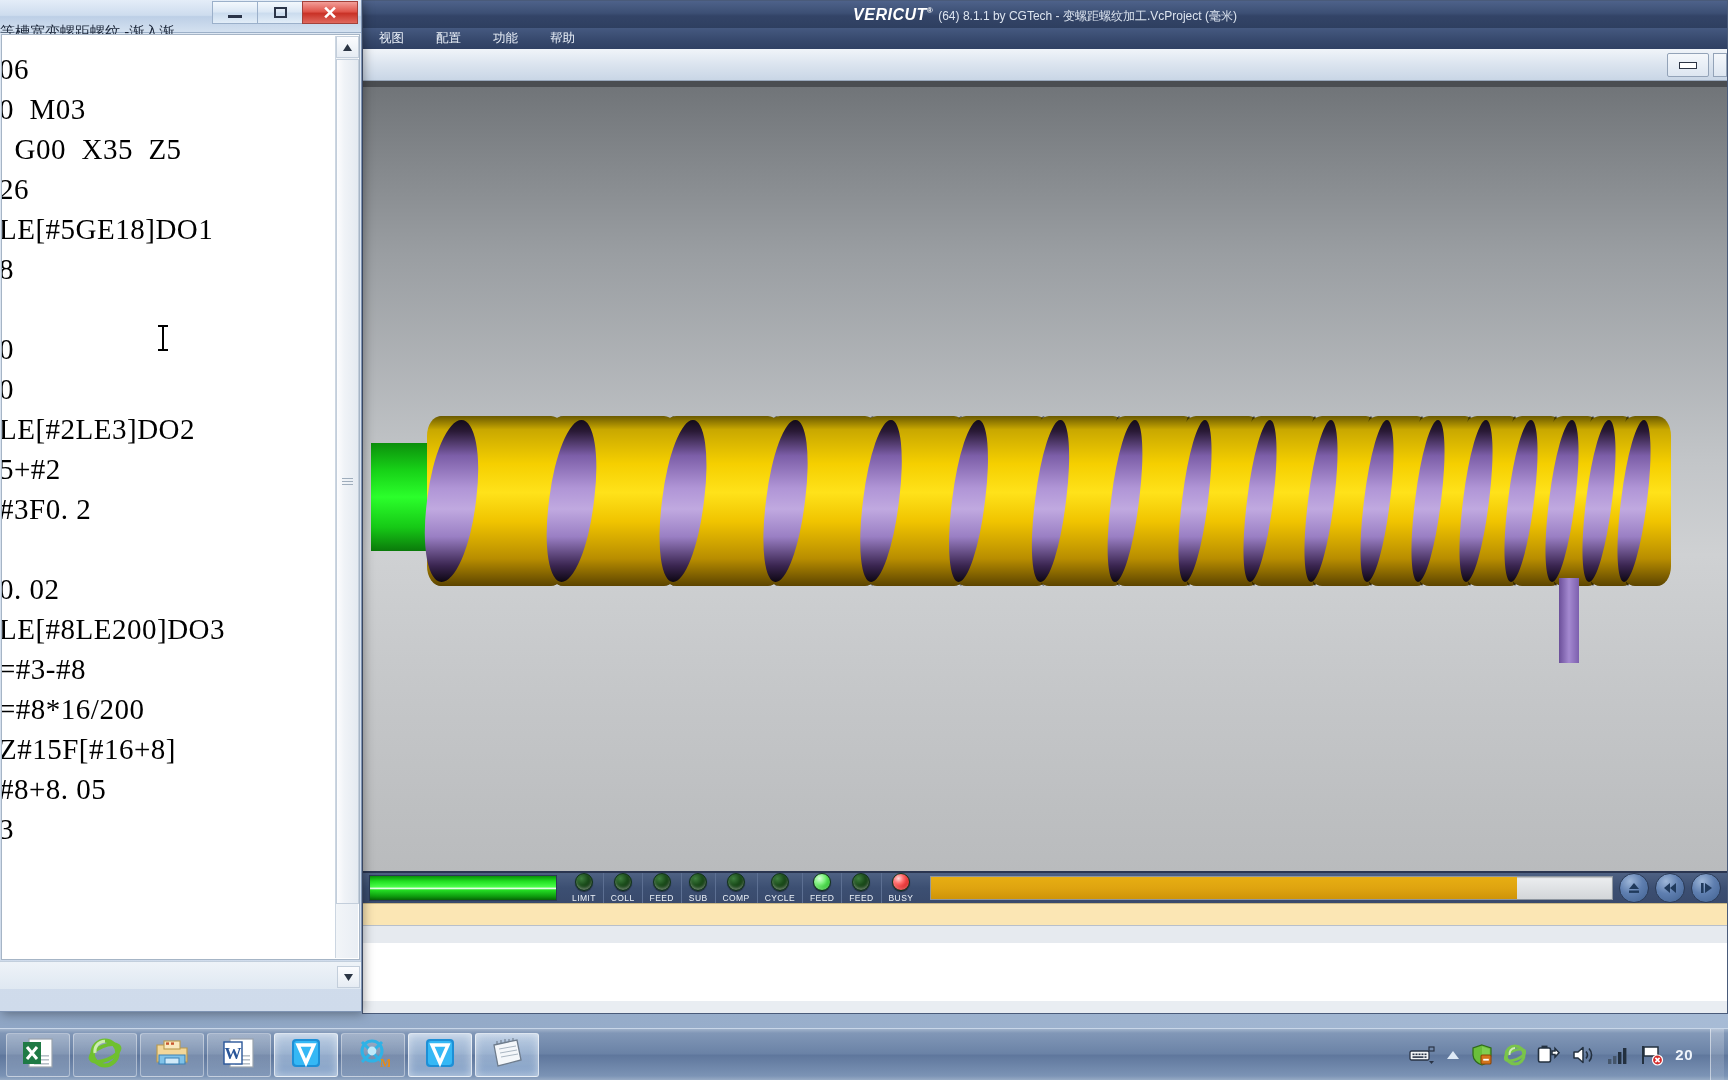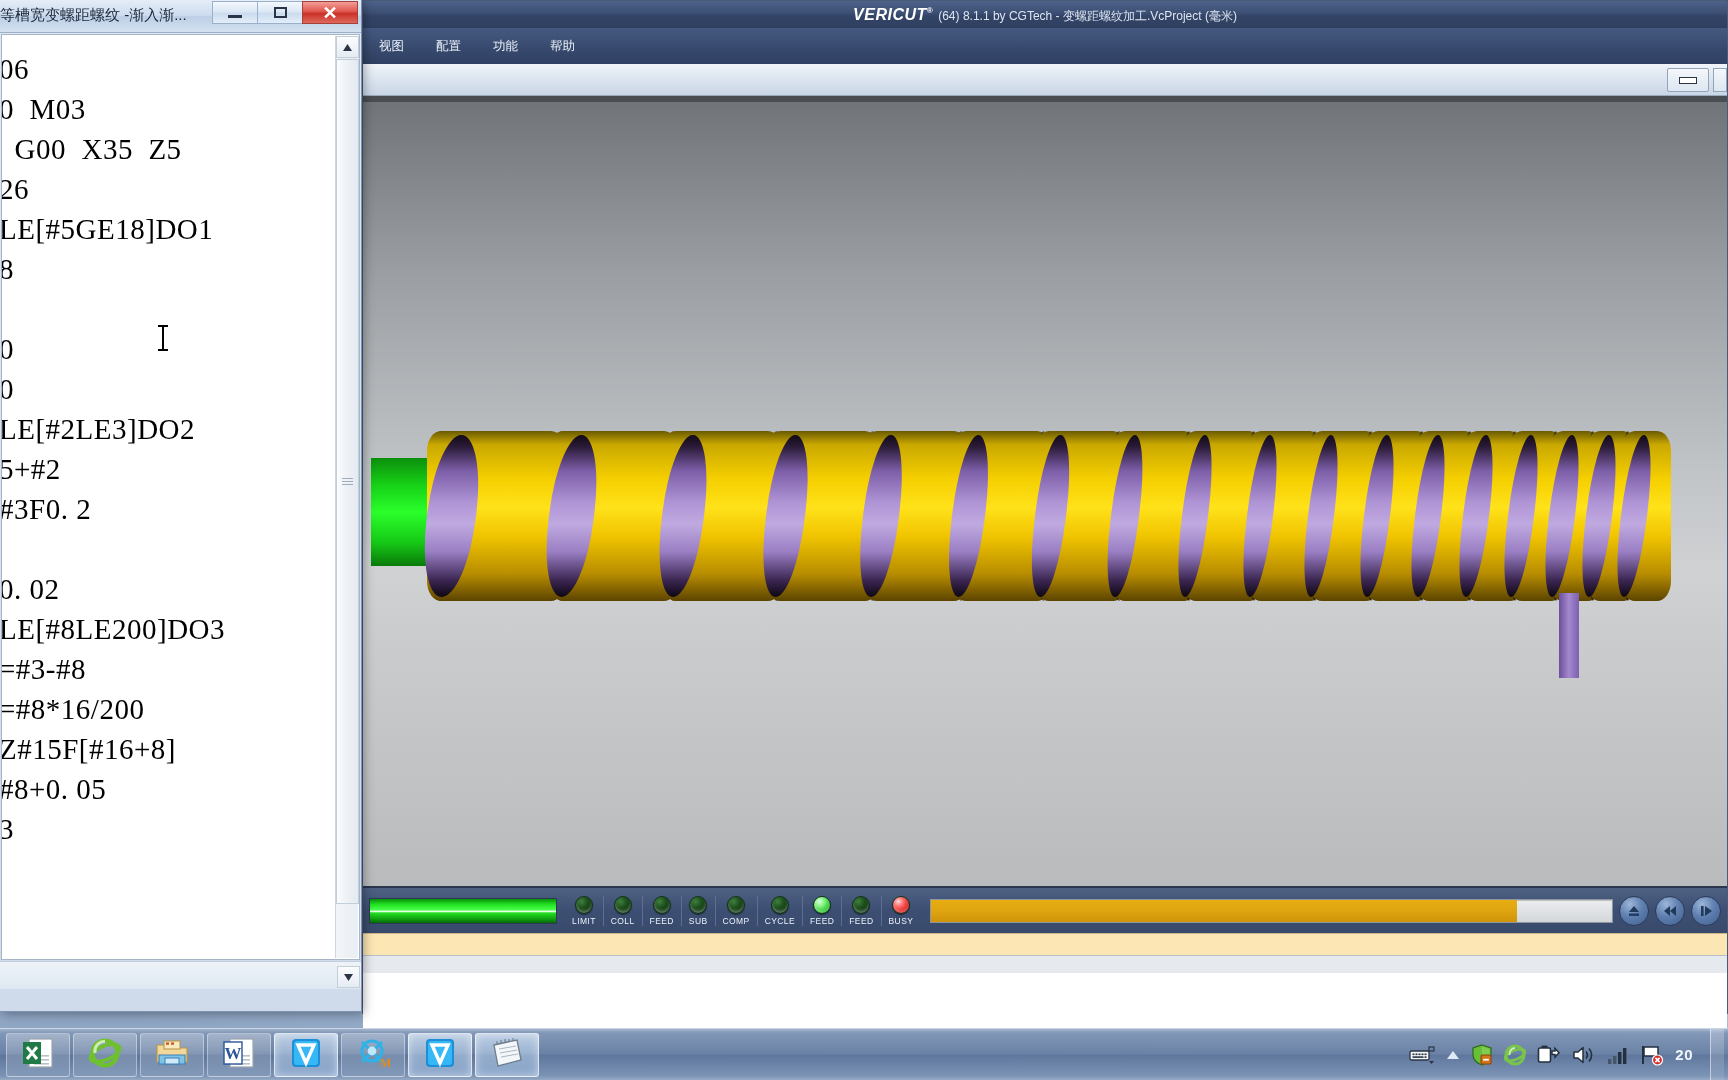--- a/index.html
+++ b/index.html
@@ -19,23 +19,23 @@
   .vc-titlebar { height:27px;
     background:linear-gradient(to bottom,#4e628a 0%,#3c4f74 45%,#334467 55%,#2e3f60 100%);
     position:relative; }
   .vc-title { position:absolute; left:50%; top:50%; transform:translate(-50%,-50%);
     white-space:nowrap; color:#e8eef7; font-size:12.5px; display:flex; align-items:baseline; gap:5px;}
   .vc-brand { font-family:"Liberation Sans",sans-serif; font-weight:bold; font-style:italic;
     font-size:16px; letter-spacing:.5px; color:#ffffff; }
   .vc-brand-sup { font-size:8px; vertical-align:super; }
   .vc-titlerest { font-size:12px; color:#dde5f0; }
 
-  .vc-menubar { height:36px;
+  .vc-menubar { height:21px;
     background:linear-gradient(to bottom,#455980 0%,#36486c 60%,#2f4063 100%);
-    display:flex; align-items:center; padding-left:12px; gap:24px; }
+    display:flex; align-items:flex-start; padding-left:12px; gap:24px; }
   .vc-menu-item { color:#eaf0f8; font-size:12.5px; padding:2px 4px; cursor:default; }
 
   .vc-toolbar { height:32px; position:relative;
     background:linear-gradient(to bottom,#f0f4f9 0%,#dbe4ef 50%,#c9d6e6 100%);
     border-bottom:1px solid #9aa9bd; }
   .vc-tb-btn { position:absolute; right:18px; top:4px; width:42px; height:24px;
     background:linear-gradient(to bottom,#f4f7fb,#dde6f1); border:1px solid #93a3b8;
     border-radius:2px; display:flex; align-items:center; justify-content:center; }
   .vc-tb-btn .glyph { width:18px; height:7px; border:1.5px solid #2c3444; background:#fff; }
   .vc-tb-btn2 { position:absolute; right:0px; top:4px; width:14px; height:24px;
@@ -64,21 +64,21 @@
   }
   .turn .shade {
     position:absolute; top:0; height:170px; width:26%; left:0;
     background:linear-gradient(to right,rgba(0,0,0,.88),rgba(0,0,0,.0));
     border-radius:50%/50%;
   }
   .thread-tool { position:absolute; left:1196px; top:497px; width:20px; height:85px;
     background:linear-gradient(to right,#6b4f9a,#a489d0,#7c5fae); }
 
   
-  .vc-statusbar { height:47px; display:flex; align-items:center;
+  .vc-statusbar { height:32px; display:flex; align-items:center;
     background:linear-gradient(to bottom,#4e6183 0%,#3c4f72 50%,#394a6c 100%);
     border-top:2px solid #2a3550; padding:0 2px; }
   .sb-green { width:188px; height:26px; margin:0 8px 0 4px;
     background:linear-gradient(to bottom,#0a8f0a 0%,#21e021 22%,#4aff4a 45%,#e8ffe8 52%,#24e024 58%,#0e9b0e 85%,#076507 100%);
     border:1px solid #2b3a56; }
   .leds { display:flex; align-items:center; }
   .led-cell { display:flex; flex-direction:column; align-items:center; justify-content:center;
     padding:0 7px; border-left:1px solid #5c6f92; }
   .led-cell:first-child{border-left:none;}
   .led { width:18px; height:18px; border-radius:50%;
@@ -105,21 +105,21 @@
   .vc-bottomstack { height:calc(1014px - 27px - 23px - 32px - 790px - 44px); display:flex; flex-direction:column; }
 
   
   #notepad { position:absolute; left:0; top:0; width:362px; height:1012px;
     background:linear-gradient(to bottom,#dfe8f3,#cfdbeb);
     border:1px solid #7e93b3; border-top:none; border-left:none;
     box-shadow:2px 2px 10px rgba(0,0,0,.35); }
   .np-titlebar { height:33px; position:relative;
     background:linear-gradient(to bottom,#e4edf8 0%,#cddcee 48%,#bdcfe6 52%,#d4e1f0 100%);
     border-bottom:1px solid #9cb0c8; }
-  .np-title { position:absolute; left:0px; top:6px; font-size:15px; color:#1a2538;
+  .np-title { position:absolute; left:0px; top:23px; font-size:15px; color:#1a2538;
     white-space:nowrap; }
   .np-btns { position:absolute; right:3px; top:1px; display:flex; }
   .np-btn { width:45px; height:23px; display:flex; align-items:center; justify-content:center;
     background:linear-gradient(to bottom,#f3f8fd 0%,#dce8f5 45%,#cbdcee 55%,#e2edf8 100%);
     border:1px solid #9bb0ca; border-right:none; }
   .np-btn.close { width:56px; border:1px solid #a3413a;
     background:linear-gradient(to bottom,#f29e98 0%,#e0564c 45%,#c93227 55%,#e0685e 100%); }
   .np-min-glyph { width:14px; height:3px; background:#2a3448; margin-top:7px;}
   .np-max-glyph { width:13px; height:11px; border:2px solid #2a3448; }
   .np-close-glyph { color:#fff; font-size:18px; font-weight:bold; line-height:1; }
@@ -406,21 +406,21 @@
 0
 LE[#2LE3]DO2
 5+#2
 #3F0. 2
 
 0. 02
 LE[#8LE200]DO3
 =#3-#8
 =#8*16/200
 Z#15F[#16+8]
-#8+0. 05
+#8+8. 05
 3</div>
       <div class="np-caret"></div>
 
       <div class="np-vscroll">
         <div class="np-sb-arrow">
           <svg width="9" height="7" viewBox="0 0 9 7">
             <polygon points="4.5,0 9,7 0,7" fill="#2b3544"></polygon>
           </svg>
         </div>
         <div class="np-sb-thumb">

